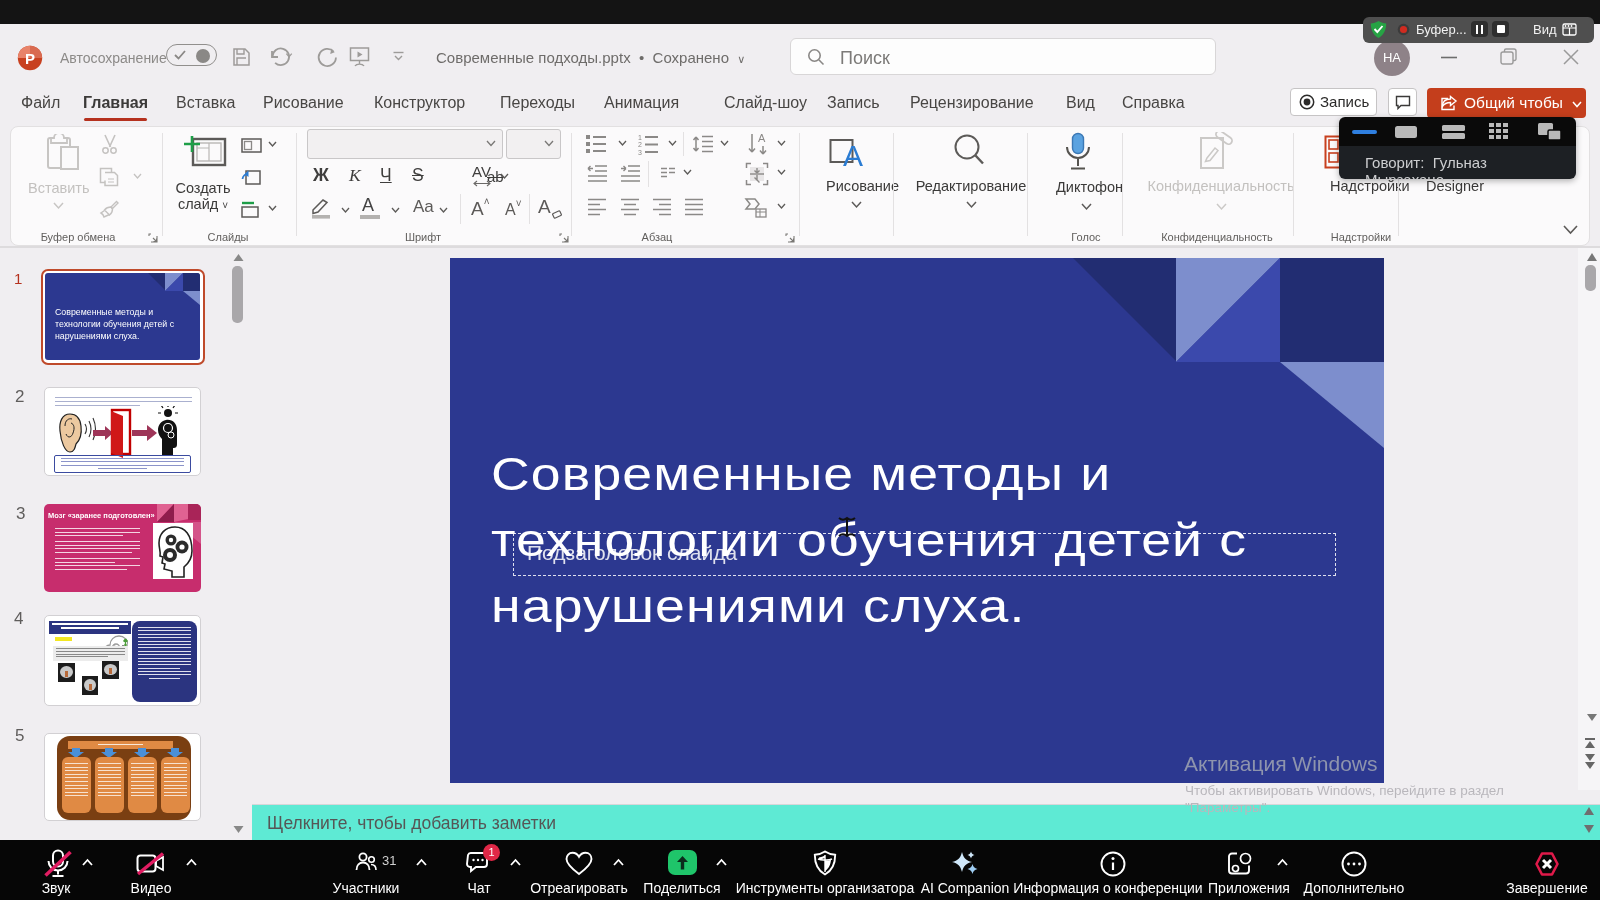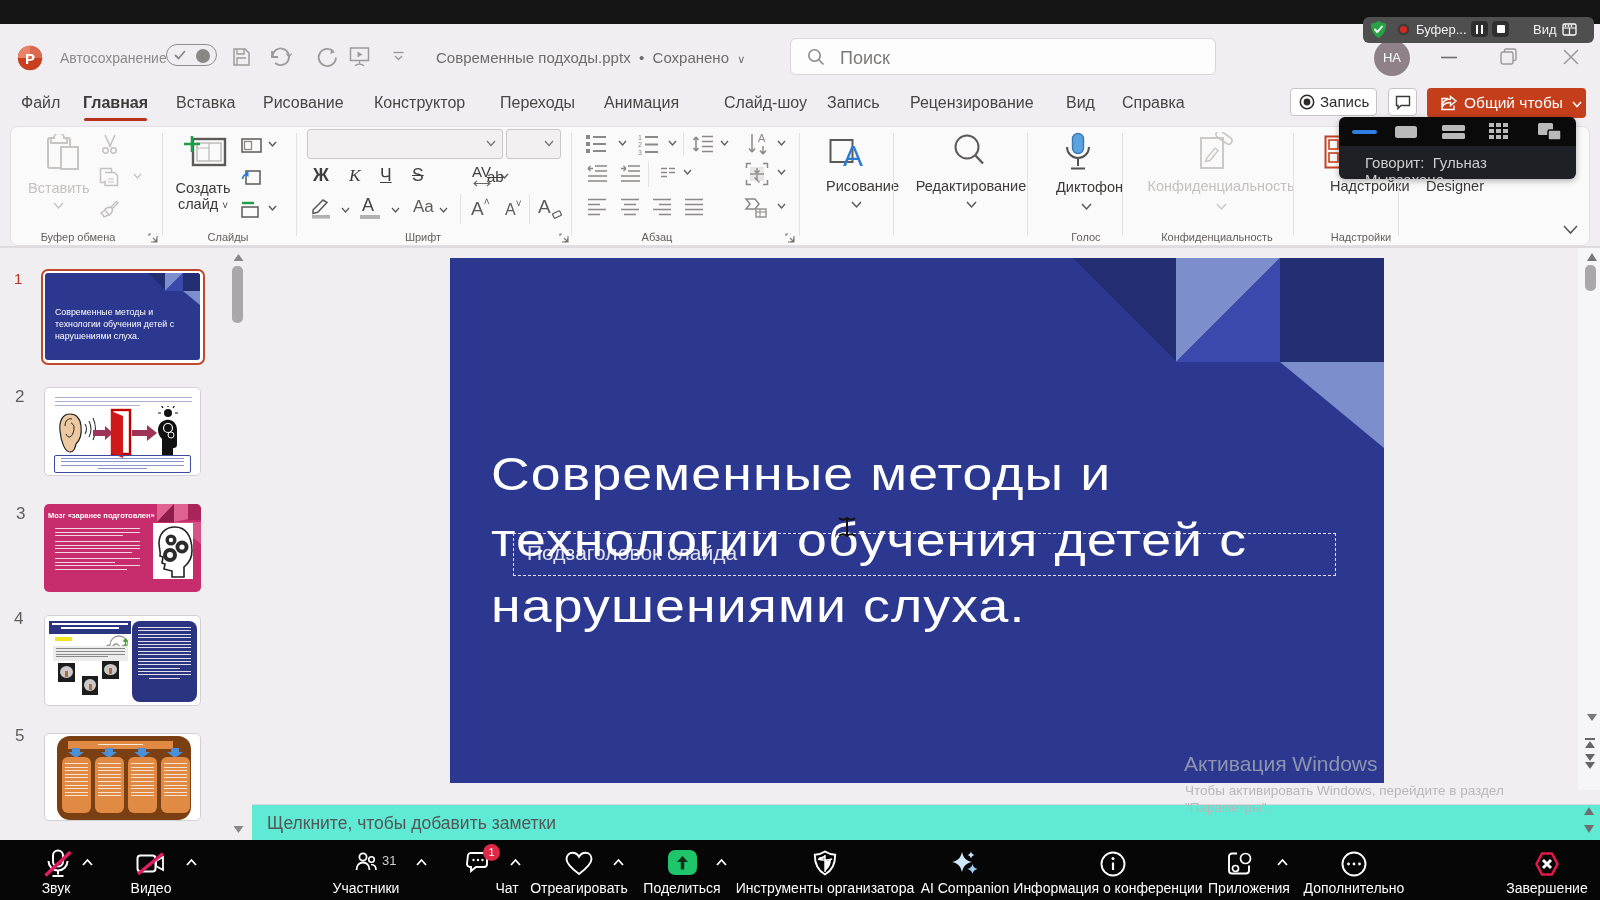--- a/index.html
+++ b/index.html
@@ -693,21 +693,21 @@
     <svg class="abs" style="left:466px;top:12px" width="28" height="23" viewBox="0 0 28 23">
       <path d="M2 3 a3 3 0 0 1 3-2 h13 a3 3 0 0 1 3 3 v8 a3 3 0 0 1 -3 3 h-8 l-5 4 v-4 h-1 a3 3 0 0 1 -3-3 z" fill="none" stroke="#fff" stroke-width="1.9"></path>
       <circle cx="7.5" cy="8" r="1.2" fill="#fff"></circle>
         <circle cx="12" cy="8" r="1.2" fill="#fff"></circle>
         <circle cx="16.5" cy="8" r="1.2" fill="#fff"></circle>
     </svg>
     <div class="abs" style="left:483px;top:4px;width:17px;height:17px;border-radius:50%;background:#e02847;color:#fff;font-size:11px;text-align:center;line-height:17px;">1</div>
     <svg class="abs" style="left:510px;top:18px" width="11" height="9" viewBox="0 0 11 9">
         <path d="M1 7 L5.5 2 L10 7" stroke="#fff" stroke-width="1.8" fill="none"></path>
       </svg>
-    <div class="zlabel" style="left:349px;padding-left:28px;">Чат</div>
+    <div class="zlabel" style="left:349px;">Чат</div>
 
     <svg class="abs" style="left:565px;top:11px" width="28" height="25" viewBox="0 0 28 25">
       <path d="M14 23 C6 17 1.5 12.5 1.5 8 C1.5 4.5 4 1.8 7.5 1.8 C10 1.8 12.5 3.2 14 5.8 C15.5 3.2 18 1.8 20.5 1.8 C24 1.8 26.5 4.5 26.5 8 C26.5 12.5 22 17 14 23 Z" fill="none" stroke="#fff" stroke-width="1.9"></path>
     </svg>
     <svg class="abs" style="left:613px;top:18px" width="11" height="9" viewBox="0 0 11 9">
         <path d="M1 7 L5.5 2 L10 7" stroke="#fff" stroke-width="1.8" fill="none"></path>
       </svg>
     <div class="zlabel" style="left:449px;">Отреагировать</div>
 
     <div class="abs" style="left:668px;top:10px;width:29px;height:25px;background:#1fc56a;border-radius:7px;">

